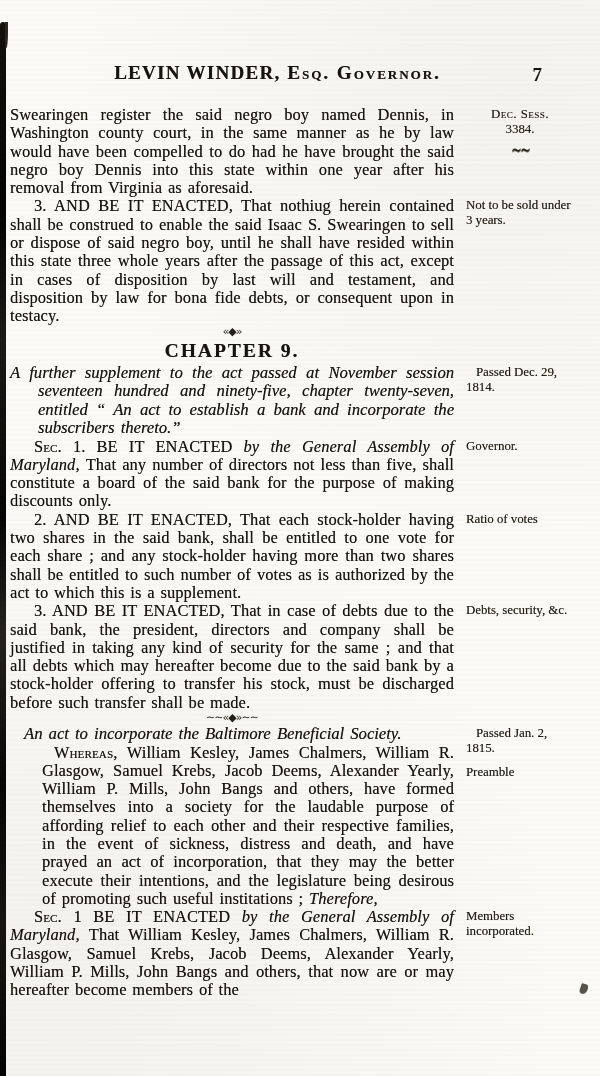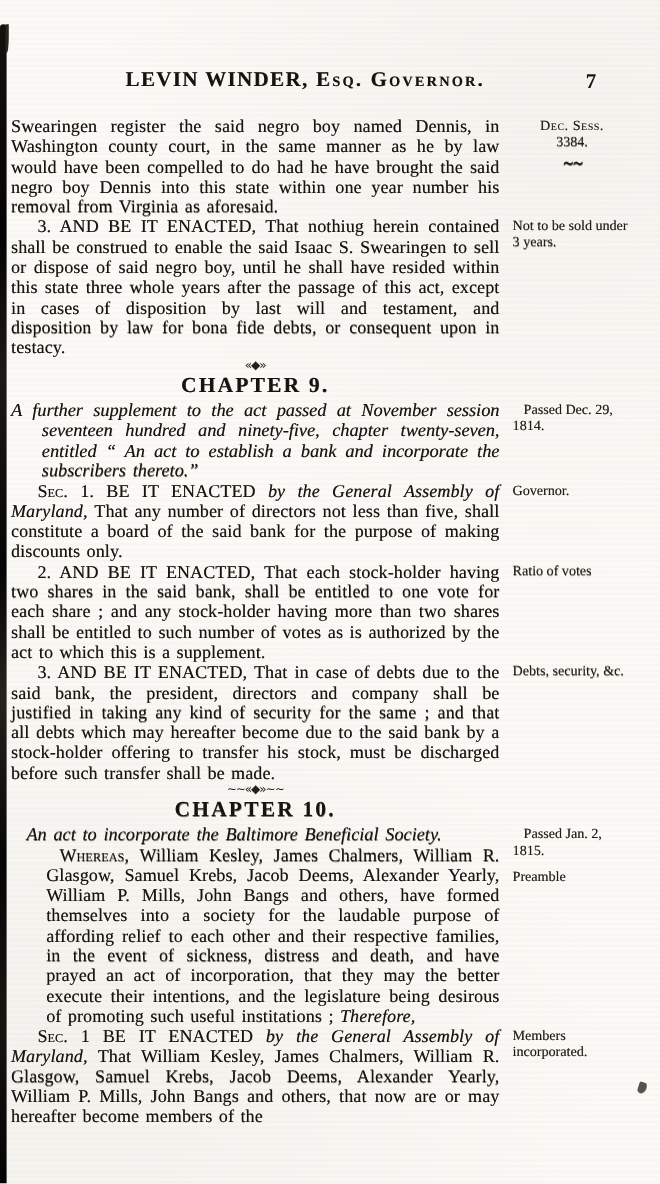--- a/index.html
+++ b/index.html
@@ -104,21 +104,21 @@
 <div class="ink-speck"></div>
 
 <div class="page">
 
   <header class="running-head">
     <div class="running-title"><span>LEVIN WINDER,</span><span class="sc"> Esq. Governor.</span></div>
     <div class="folio">7</div>
   </header>
 
   <section class="block">
-    <p class="body-text">Swearingen register the said negro boy named Dennis, in Washington county court, in the same manner as he by law would have been compelled to do had he have brought the said negro boy Dennis into this state within one year number his removal from Virginia as aforesaid.</p>
+    <p class="body-text">Swearingen register the said negro boy named Dennis, in Washington county court, in the same manner as he by law would have been compelled to do had he have brought the said negro boy Dennis into this state within one year after his removal from Virginia as aforesaid.</p>
     <aside class="note note-center">
       <div class="note-sc">Dec. Sess.</div>
       <div>3384.</div>
       <div class="flourish">∼∼</div>
     </aside>
   </section>
 
   <section class="block">
     <p class="body-text indent">3. AND BE IT ENACTED, That nothiug herein contained shall be construed to enable the said Isaac S. Swearingen to sell or dispose of said negro boy, until he shall have resided within this state three whole years after the passage of this act, except in cases of disposition by last will and testament, and disposition by law for bona fide debts, or consequent upon in testacy.</p>
     <aside class="note">Not to be sold under 3 years.</aside>
@@ -143,21 +143,20 @@
     <aside class="note">Ratio of votes</aside>
   </section>
 
   <section class="block">
     <p class="body-text indent">3. AND BE IT ENACTED, That in case of debts due to the said bank, the president, directors and company shall be justified in taking any kind of security for the same ; and that all debts which may hereafter become due to the said bank by a stock-holder offering to transfer his stock, must be discharged before such transfer shall be made.</p>
     <aside class="note">Debts, security, &amp;c.</aside>
   </section>
 
   <div class="divider">∼∼«◆»∼∼</div>
 
-  <h2 class="chapter-heading">CHAPTER 10.</h2>
 
   <section class="block">
     <p class="chapter-title chapter-title-single">An act to incorporate the Baltimore Beneficial Society.</p>
     <aside class="note note-hang">Passed Jan. 2, 1815.</aside>
   </section>
 
   <section class="block">
     <p class="body-text whereas-indent"><span class="sc">Whereas, </span><span>William Kesley, James Chalmers, William R. Glasgow, Samuel Krebs, Jacob Deems, Alexander Yearly, William P. Mills, John Bangs and others, have formed themselves into a society for the laudable purpose of affording relief to each other and their respective families, in the event of sickness, distress and death, and have prayed an act of incorporation, that they may the better execute their intentions, and the legislature being desirous of promoting such useful institations ; </span><span class="it">Therefore,</span></p>
     <aside class="note note-preamble">Preamble</aside>
   </section>

